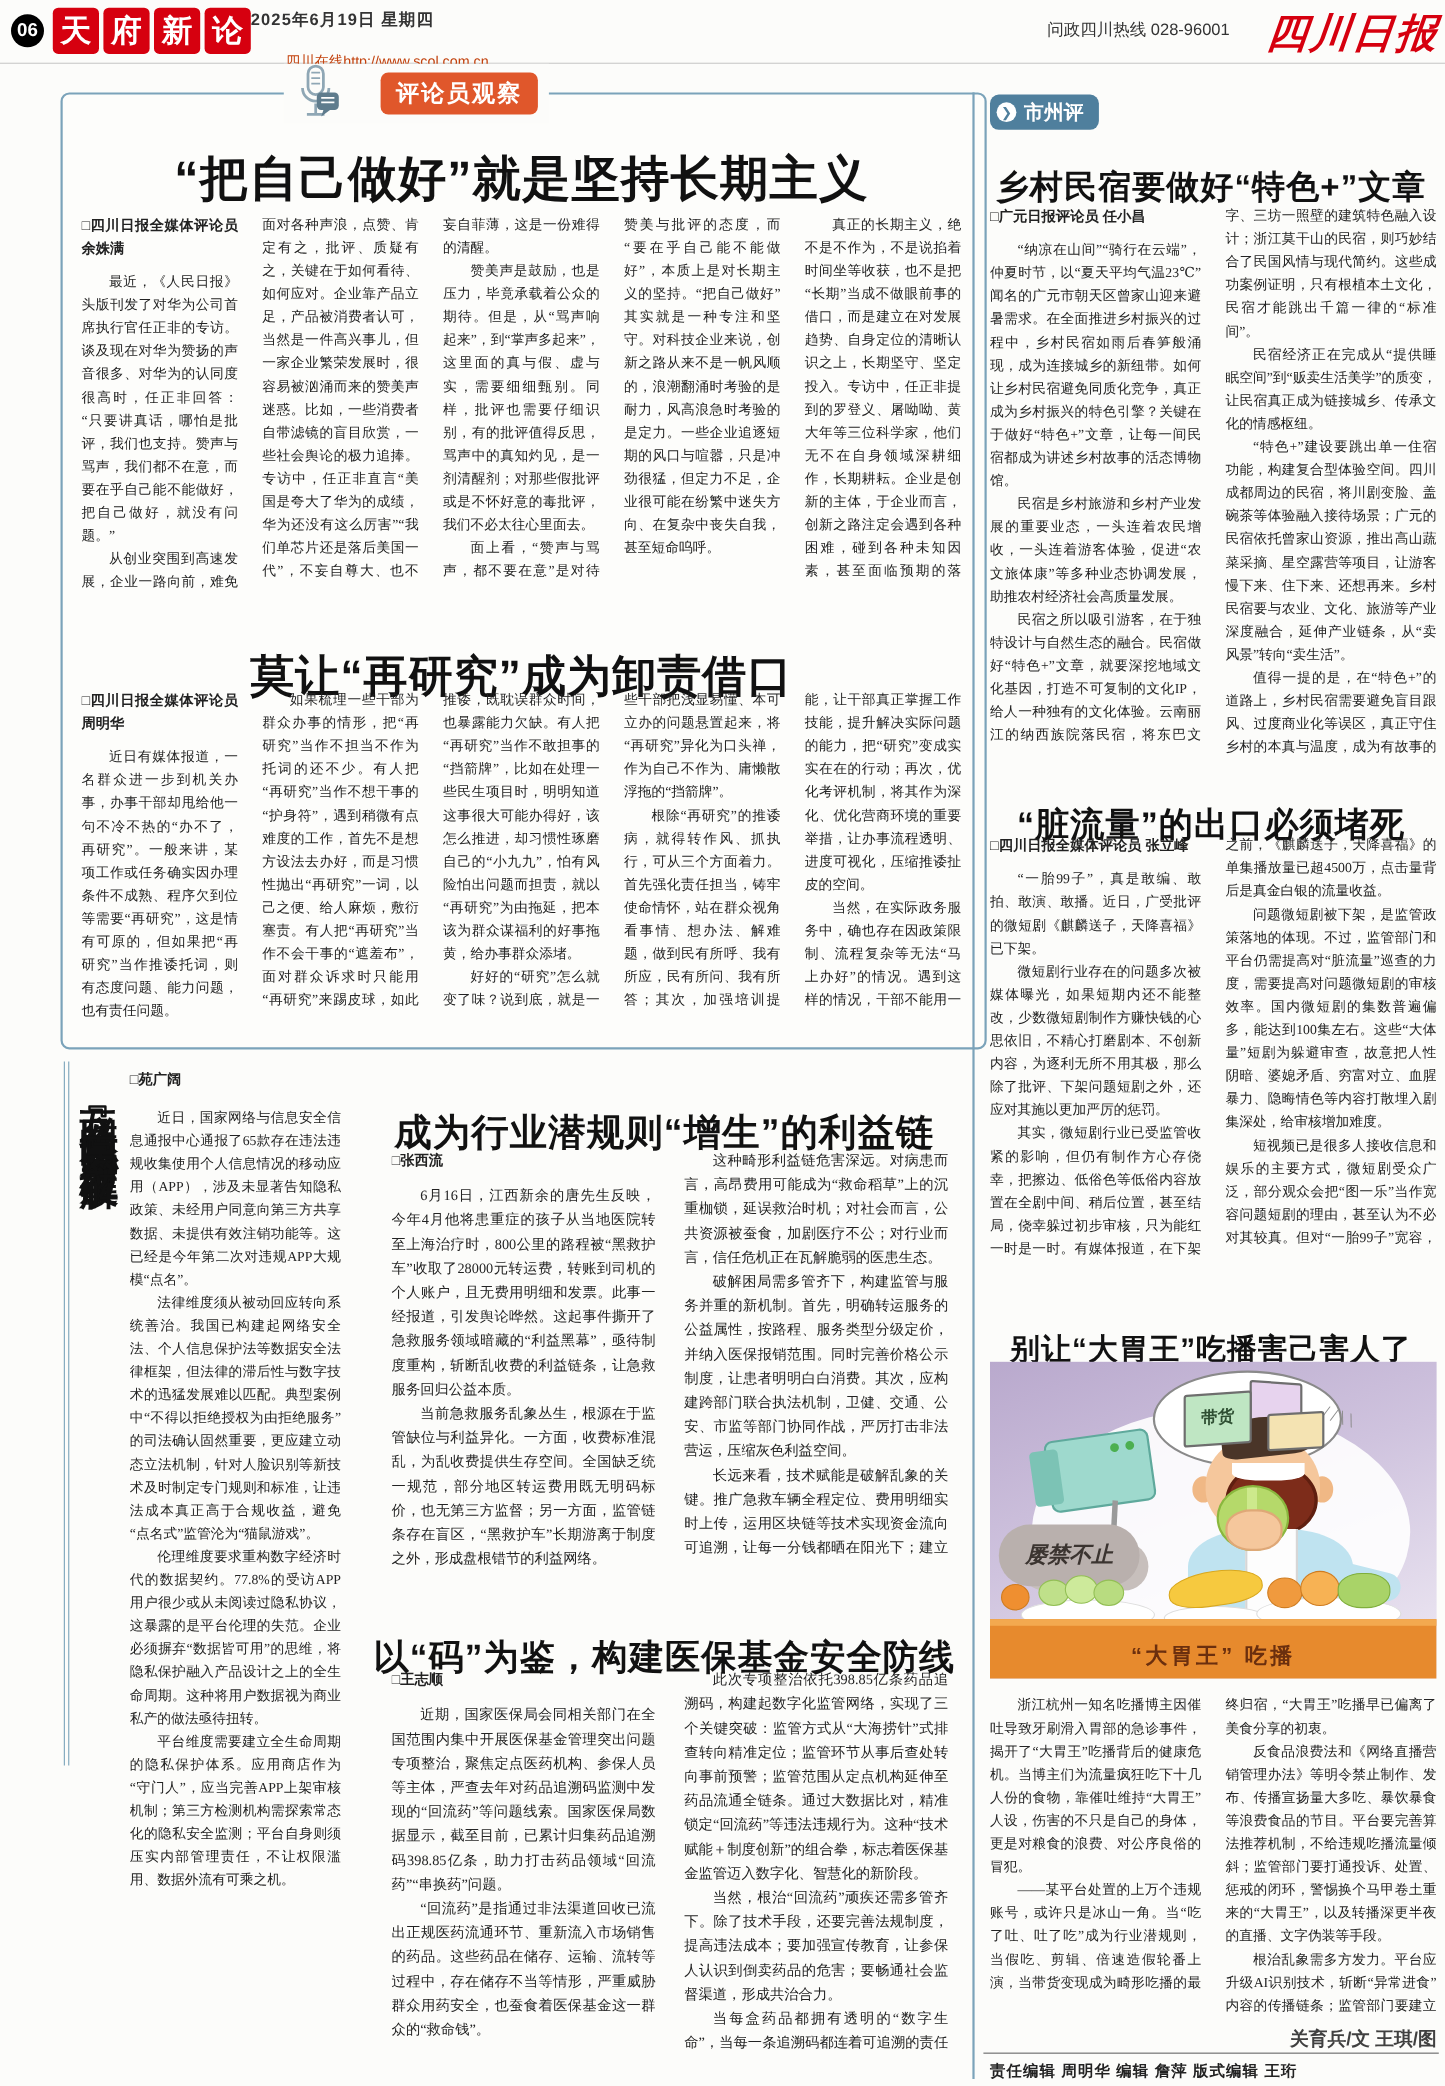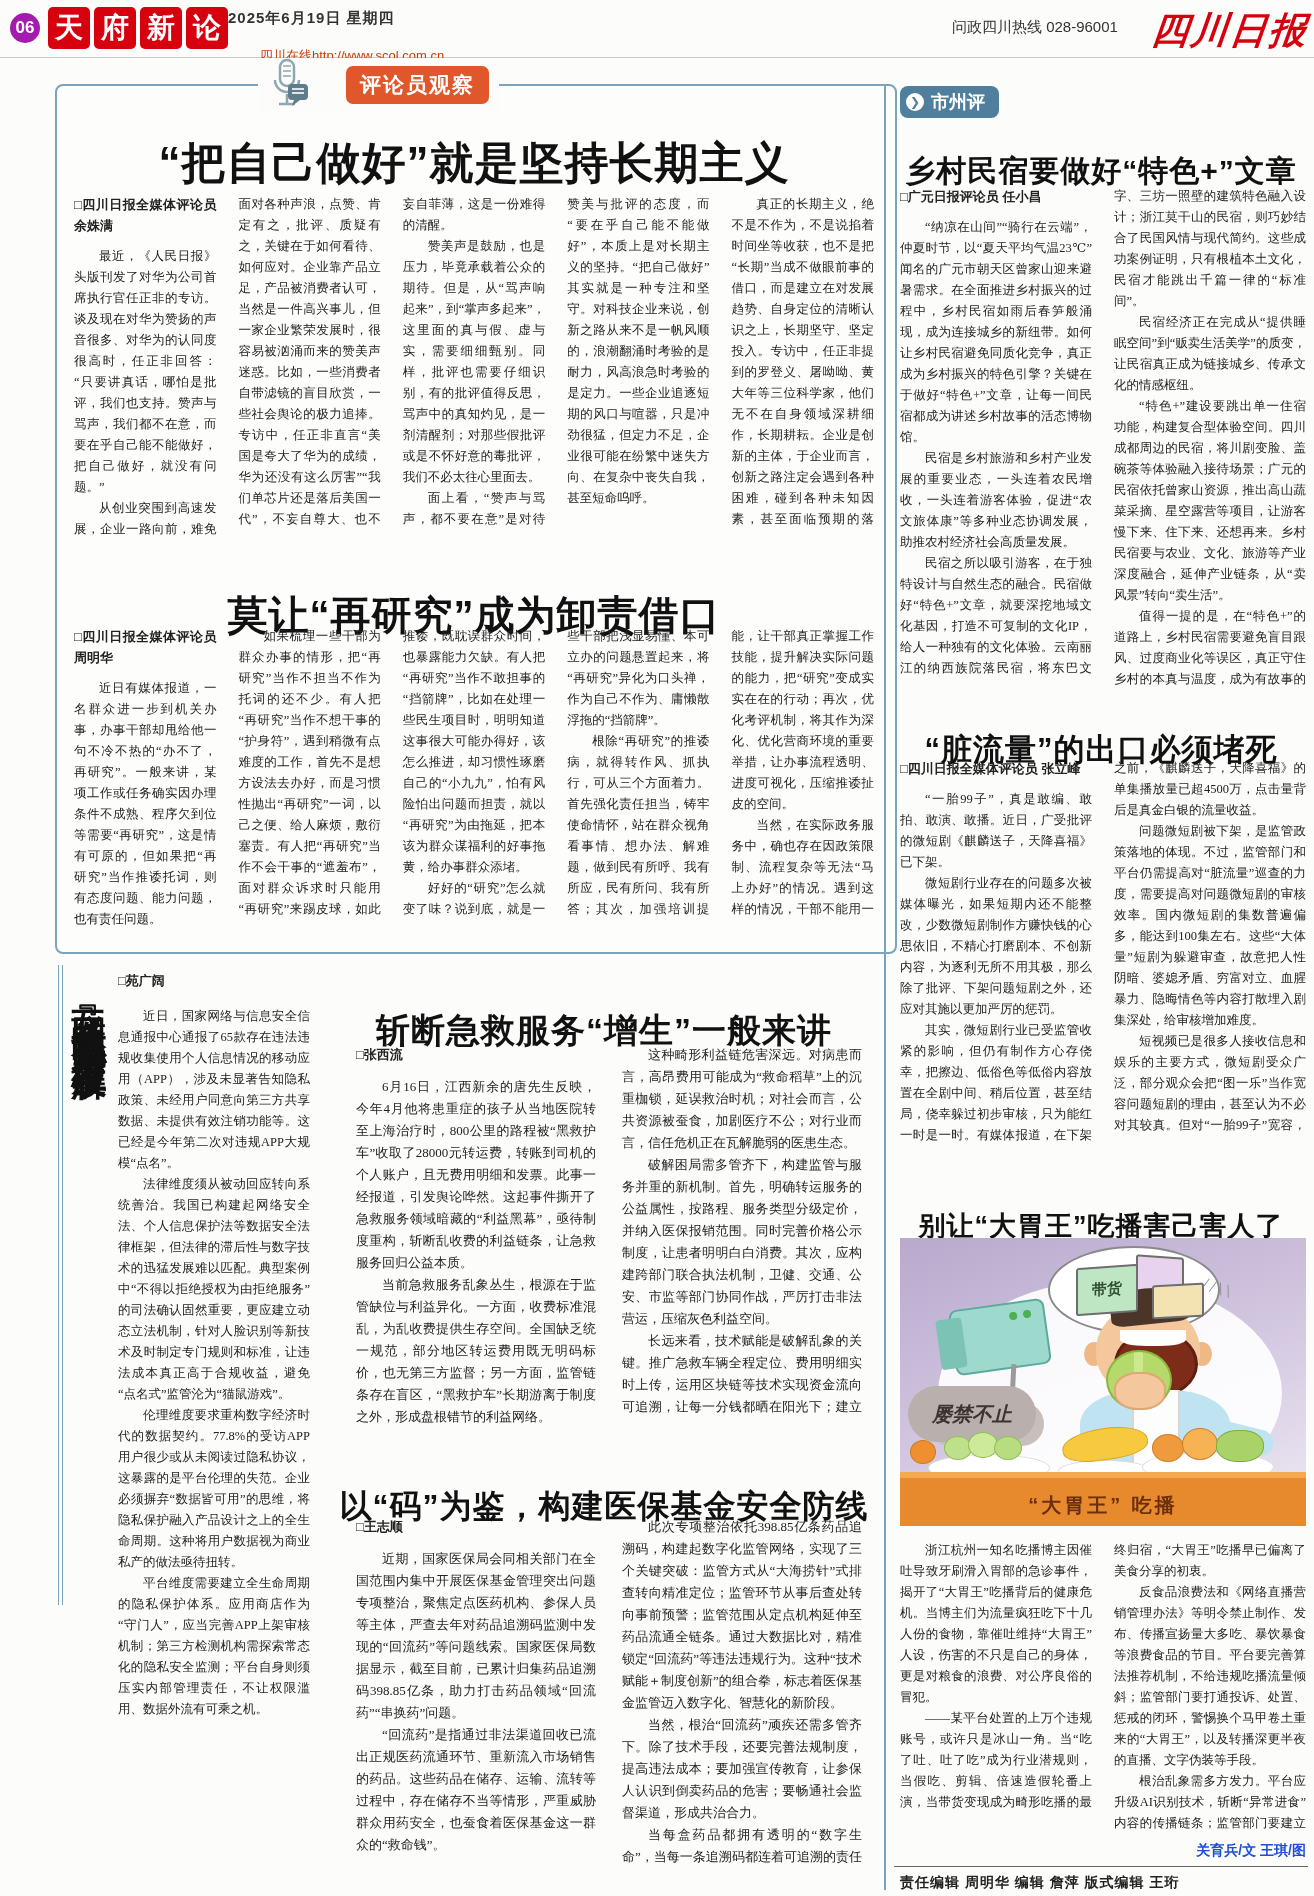--- a/index.html
+++ b/index.html
@@ -10,21 +10,21 @@
   }
   .abs{position:absolute;}
   .hl{font-family:"Liberation Sans","DejaVu Sans",sans-serif;font-weight:bold;color:#111;text-align:center;letter-spacing:1px;}
   .byline{font-family:"Liberation Sans","DejaVu Sans",sans-serif;font-weight:bold;font-size:13px;color:#222;margin:0 0 10px 0;break-inside:avoid;}
   .body-text{font-size:12.5px;line-height:21px;text-align:justify;color:#232323;overflow:hidden;column-fill:auto;}
   .body-text p{margin:0;text-indent:2em;}
   .cols-5{column-count:5;column-gap:22px;}
   .cols-2{column-count:2;column-gap:22px;}
   
   .header-rule{left:0;top:57px;width:1314px;border-top:1px solid #c9c9c9;}
-  .ed-circle{left:10px;top:13px;width:30px;height:30px;border-radius:50%;background:#a21caf;color:#fff;
+  .ed-circle{left:10px;top:13px;width:30px;height:30px;border-radius:50%;background:#000000;color:#fff;
     font-family:"Liberation Sans","DejaVu Sans",sans-serif;font-weight:bold;font-size:17px;line-height:30px;text-align:center;}
   .sec-blocks{left:48px;top:7px;display:flex;gap:4px;}
   .sec-blocks span{display:block;width:42px;height:42px;background:#d6000f;color:#fff;border-radius:5px;
     font-family:"Liberation Sans","DejaVu Sans",sans-serif;font-weight:bold;font-size:28px;line-height:42px;text-align:center;}
   .date-block{left:228px;top:9px;font-family:"Liberation Sans","DejaVu Sans",sans-serif;color:#333;}
   .date-line1{font-size:15px;font-weight:bold;letter-spacing:1px;}
   .date-line2{font-size:13px;margin-top:19px;color:#c2410c;padding-left:32px;}
   .hotline{left:952px;top:18px;font-size:15px;color:#333;font-family:"Liberation Sans","DejaVu Sans",sans-serif;}
   .masthead{left:1152px;top:6px;font-size:37px;font-weight:bold;font-style:italic;color:#d6000f;
     font-family:"Liberation Serif","DejaVu Serif",serif;letter-spacing:2px;transform:skewX(-6deg);}
@@ -54,22 +54,22 @@
   .sz-badge{left:900px;top:86px;display:inline-flex;align-items:center;background:#4f7f9d;border-radius:8px;
     padding:4px 14px 4px 6px;color:#fff;font-family:"Liberation Sans","DejaVu Sans",sans-serif;font-weight:bold;font-size:18px;}
   .sz-badge .arrow-circle{width:18px;height:18px;border-radius:50%;background:#fff;color:#4f7f9d;
     font-size:12px;line-height:18px;text-align:center;font-weight:bold;margin-right:7px;}
   .h-minsu{left:894px;top:126px;width:414px;font-size:30px;line-height:40px;}
   .minsu-body{left:900px;top:186px;width:406px;height:505px;}
   .h-zang{left:894px;top:703px;width:414px;font-size:31px;line-height:42px;}
   .zang-body{left:900px;top:758px;width:406px;height:396px;}
   .h-chibo{left:894px;top:1186px;width:414px;font-size:27px;line-height:36px;}
   .chibo-body{left:900px;top:1540px;width:406px;height:296px;}
-  .chibo-credit{left:900px;top:1842px;width:406px;text-align:right;font-size:14px;font-weight:bold;
-    font-family:"Liberation Sans","DejaVu Sans",sans-serif;color:#1d4ed8;}
+  .chibo-credit{left:900px;top:1842px;width:406px;text-align:right;font-size:17px;font-weight:bold;
+    font-family:"Liberation Sans","DejaVu Sans",sans-serif;color:#404040;}
   .footer-rule{left:894px;top:1866px;width:414px;border-top:1px solid #666;}
   .footer-credits{left:900px;top:1874px;font-size:14px;font-weight:bold;color:#222;
     font-family:"Liberation Sans","DejaVu Sans",sans-serif;letter-spacing:1px;}
   
   .cartoon{left:900px;top:1238px;width:406px;height:288px;background:linear-gradient(160deg,#b9a9cd 0%,#cfc3de 45%,#efeaf4 100%);overflow:hidden;}
   .ct-ellipse{position:absolute;left:38px;top:42px;width:344px;height:226px;background:#fff;border-radius:50%;opacity:.9;}
   .ct-bubble{position:absolute;left:148px;top:8px;width:168px;height:84px;background:#fff;border:2px solid #8a8a8a;border-radius:50%;}
   .ct-box{position:absolute;border:2px solid #6e6e6e;border-radius:3px;}
   .ct-box1{left:176px;top:28px;width:58px;height:44px;background:#bfe6c3;transform:skewY(-4deg);z-index:2;
     color:#2f4f33;font-weight:bold;font-size:15px;text-align:center;line-height:42px;font-family:"Liberation Sans","DejaVu Sans",sans-serif;}
@@ -178,21 +178,21 @@
 <div class="abs byline privacy-byline">□苑广阔</div>
 <div class="abs body-text privacy-body">
   <div>
       <p>近日，国家网络与信息安全信息通报中心通报了65款存在违法违规收集使用个人信息情况的移动应用（APP），涉及未显著告知隐私政策、未经用户同意向第三方共享数据、未提供有效注销功能等。这已经是今年第二次对违规APP大规模“点名”。</p>
       <p>法律维度须从被动回应转向系统善治。我国已构建起网络安全法、个人信息保护法等数据安全法律框架，但法律的滞后性与数字技术的迅猛发展难以匹配。典型案例中“不得以拒绝授权为由拒绝服务”的司法确认固然重要，更应建立动态立法机制，针对人脸识别等新技术及时制定专门规则和标准，让违法成本真正高于合规收益，避免“点名式”监管沦为“猫鼠游戏”。</p>
       <p>伦理维度要求重构数字经济时代的数据契约。77.8%的受访APP用户很少或从未阅读过隐私协议，这暴露的是平台伦理的失范。企业必须摒弃“数据皆可用”的思维，将隐私保护融入产品设计之上的全生命周期。这种将用户数据视为商业私产的做法亟待扭转。</p>
       <p>平台维度需要建立全生命周期的隐私保护体系。应用商店作为“守门人”，应当完善APP上架审核机制；第三方检测机构需探索常态化的隐私安全监测；平台自身则须压实内部管理责任，不让权限滥用、数据外流有可乘之机。</p>
     </div>
 </div>
 
-<h2 class="abs hl h-rescue">斩断急救服务“增生”一般来讲</h2>
+<h2 class="abs hl h-rescue">成为行业潜规则“增生”的利益链</h2>
 <div class="abs body-text mid-cols rescue-body">
   <div class="byline">□张西流</div>
   <div>
       <p>6月16日，江西新余的唐先生反映，今年4月他将患重症的孩子从当地医院转至上海治疗时，800公里的路程被“黑救护车”收取了28000元转运费，转账到司机的个人账户，且无费用明细和发票。此事一经报道，引发舆论哗然。这起事件撕开了急救服务领域暗藏的“利益黑幕”，亟待制度重构，斩断乱收费的利益链条，让急救服务回归公益本质。</p>
       <p>当前急救服务乱象丛生，根源在于监管缺位与利益异化。一方面，收费标准混乱，为乱收费提供生存空间。全国缺乏统一规范，部分地区转运费用既无明码标价，也无第三方监督；另一方面，监管链条存在盲区，“黑救护车”长期游离于制度之外，形成盘根错节的利益网络。</p>
       <p>这种畸形利益链危害深远。对病患而言，高昂费用可能成为“救命稻草”上的沉重枷锁，延误救治时机；对社会而言，公共资源被蚕食，加剧医疗不公；对行业而言，信任危机正在瓦解脆弱的医患生态。</p>
       <p>破解困局需多管齐下，构建监管与服务并重的新机制。首先，明确转运服务的公益属性，按路程、服务类型分级定价，并纳入医保报销范围。同时完善价格公示制度，让患者明明白白消费。其次，应构建跨部门联合执法机制，卫健、交通、公安、市监等部门协同作战，严厉打击非法营运，压缩灰色利益空间。</p>
       <p>长远来看，技术赋能是破解乱象的关键。推广急救车辆全程定位、费用明细实时上传，运用区块链等技术实现资金流向可追溯，让每一分钱都晒在阳光下；建立全国统一监管平台，打通地域壁垒，堵死收费漏洞。</p>
     </div>
 </div>

